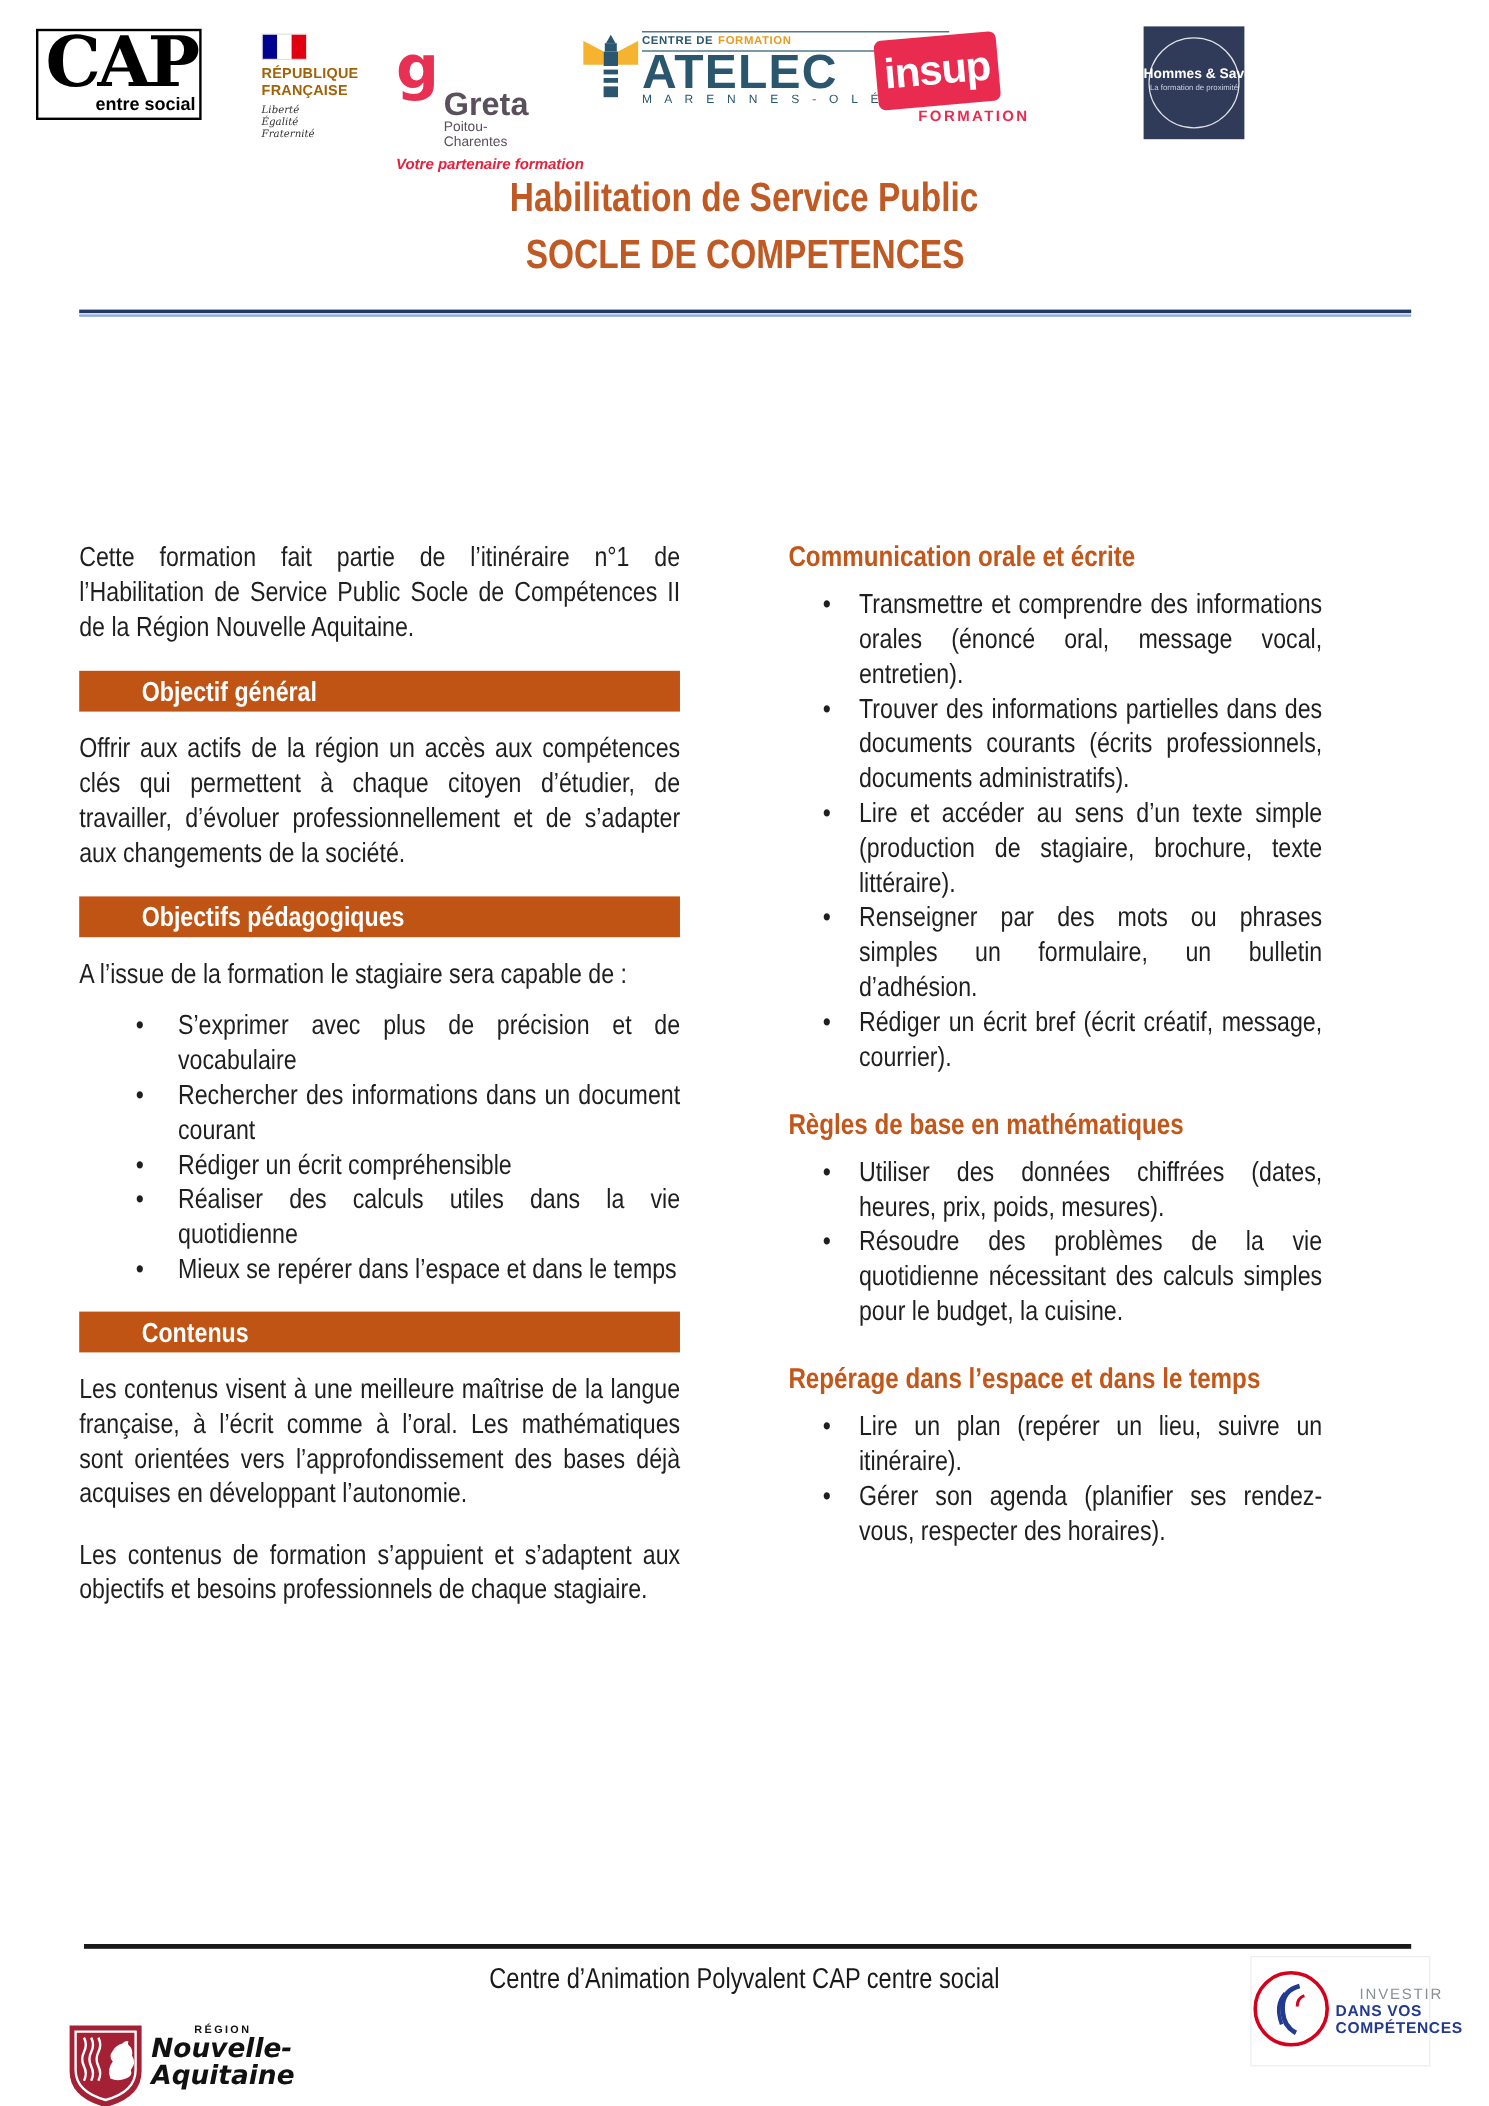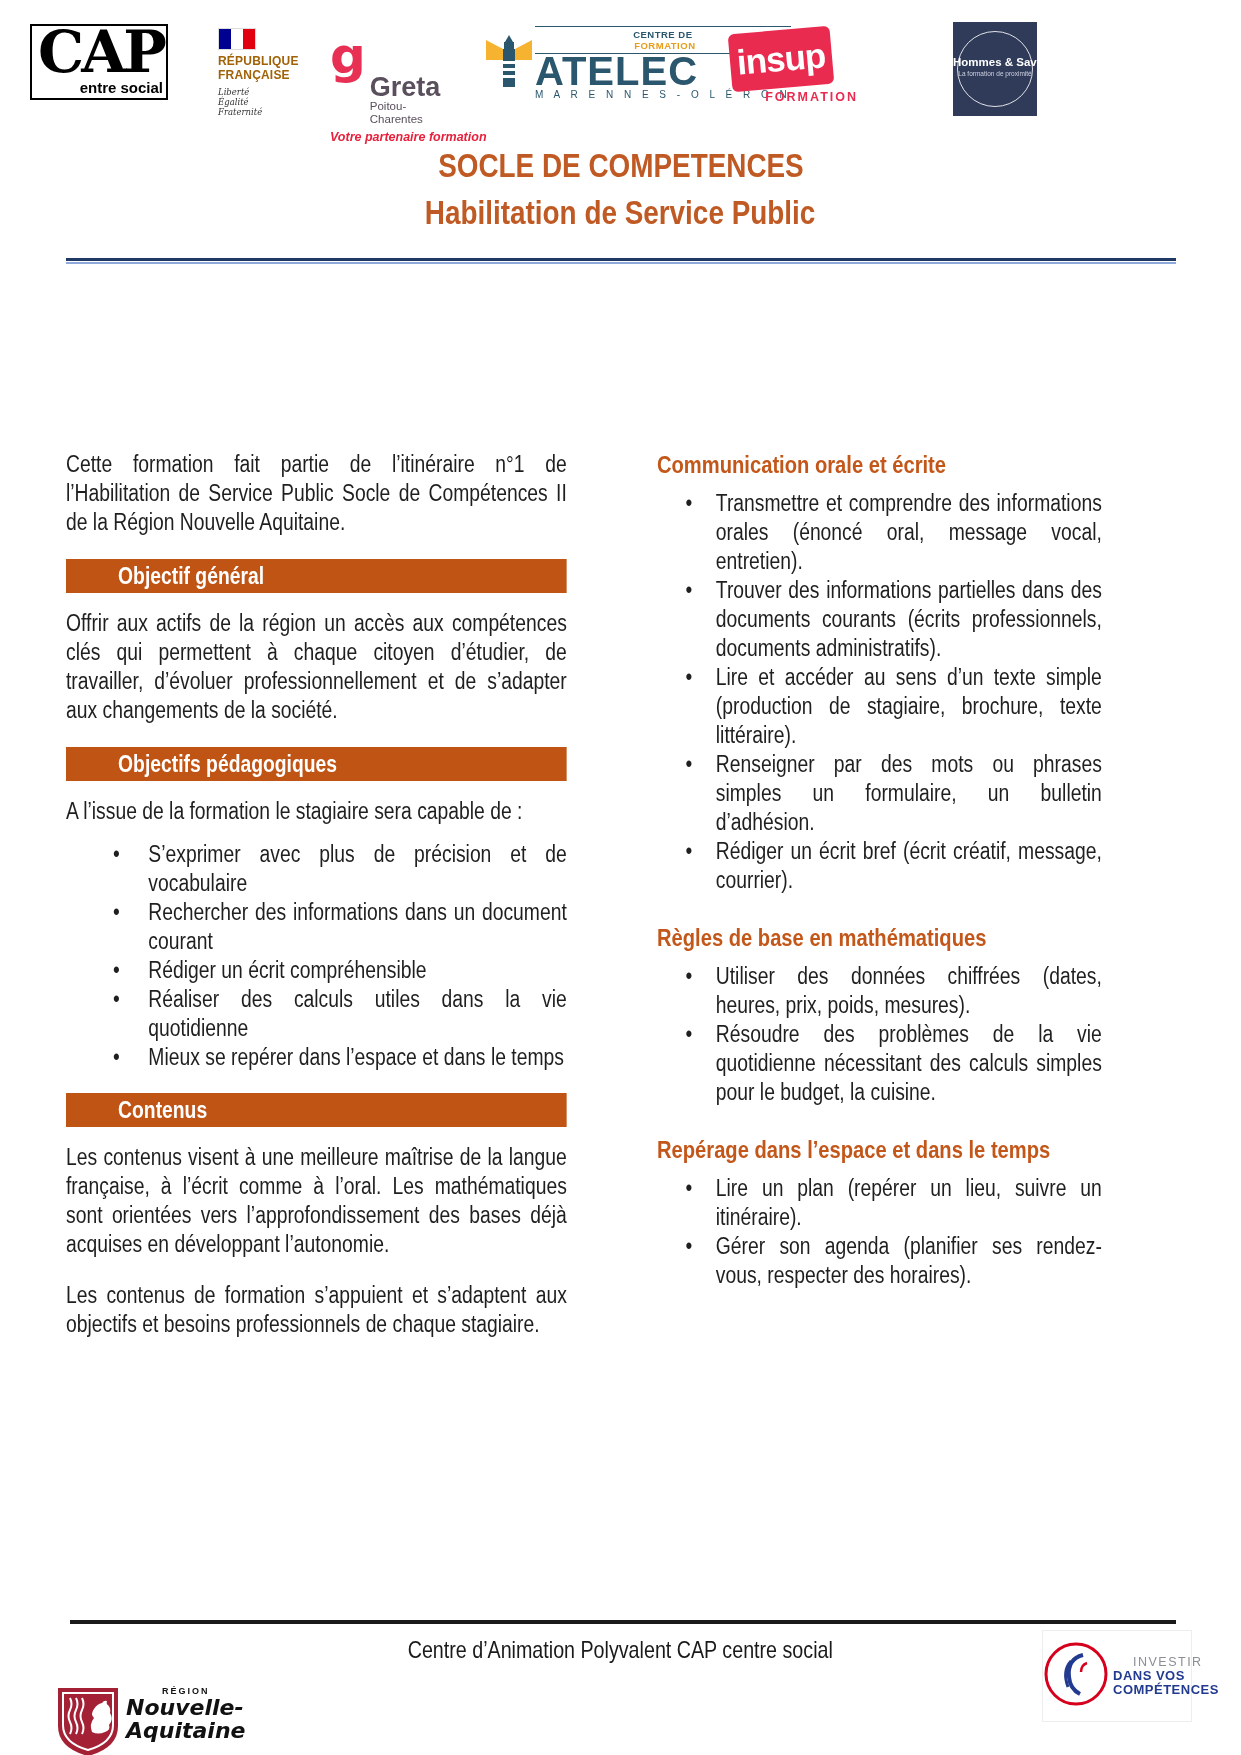--- a/index.html
+++ b/index.html
@@ -20,21 +20,21 @@
   .logo-greta{left:330px;top:34px;width:110px;}
   .greta-row{display:flex;align-items:flex-start;}
   .greta-g{font-size:50px;font-weight:900;color:#E73053;line-height:44px;margin-right:4px;font-family:"DejaVu Sans",sans-serif;}
   .greta-name{font-size:27px;font-weight:800;color:#5A4F5C;line-height:26px;margin-top:40px;}
   .greta-region{font-size:11.5px;color:#5A4F5C;line-height:13px;}
   .greta-slogan{margin-top:4px;font-size:12.5px;font-weight:800;font-style:italic;color:#E8203C;white-space:nowrap;}
   .logo-atelec{left:486px;top:26px;width:175px;}
   .atelec-row{display:flex;align-items:center;}
   .atelec-col{margin-left:3px;}
   .atelec-top{display:flex;align-items:center;font-size:9.5px;font-weight:bold;letter-spacing:.5px;white-space:nowrap;
-              border-top:1px solid #2A566E;border-bottom:1px solid #2A566E;padding:2px 0;flex-direction:column;}
+              border-top:1px solid #2A566E;border-bottom:1px solid #2A566E;padding:2px 0;}
   .atelec-top .t1{color:#2A566E;}
   .atelec-top .t2{color:#E89C1C;margin-left:4px;}
   .atelec-name{font-size:40px;font-weight:900;color:#2A566E;letter-spacing:1px;line-height:34px;}
   .atelec-sub{font-size:10px;letter-spacing:4px;color:#2A566E;margin-top:1px;white-space:nowrap;}
   .logo-insup{left:728px;top:26px;width:130px;height:84px;}
   .insup-box{position:absolute;left:2px;top:4px;width:102px;height:58px;background:#EA2B50;border-radius:6px;
              transform:rotate(-5deg);display:flex;align-items:center;justify-content:center;}
   .insup-name{color:#fff;font-size:35px;font-weight:800;letter-spacing:-1px;}
   .insup-sub{position:absolute;right:0;bottom:6px;color:#EA2B50;font-size:12.5px;letter-spacing:2px;font-weight:bold;}
   .logo-hs{left:953px;top:22px;width:84px;height:94px;background:#303B59;overflow:hidden;}
@@ -162,22 +162,22 @@
 
   <div class="logo logo-hs">
     <div class="hs-circle"></div>
     <div class="hs-text">
       <div class="hs-name">Hommes &amp; Savoirs</div>
       <div class="hs-sub">La formation de proximité</div>
     </div>
   </div>
 
   <div class="title-block">
+    <div class="title-line"><span class="sq">Habilitation de Service Public</span></div>
     <div class="title-line"><span class="sq">SOCLE DE COMPETENCES</span></div>
-    <div class="title-line"><span class="sq">Habilitation de Service Public</span></div>
   </div>
   <div class="title-rule">
     <div class="d"></div>
       <div class="l"></div>
   </div>
 
 
   <div class="col col-left">
     <div class="cond body-text">
       <p class="para">Cette formation fait partie de l’itinéraire n°1 de l’Habilitation de Service Public Socle de Compétences II de la Région Nouvelle Aquitaine.</p>

